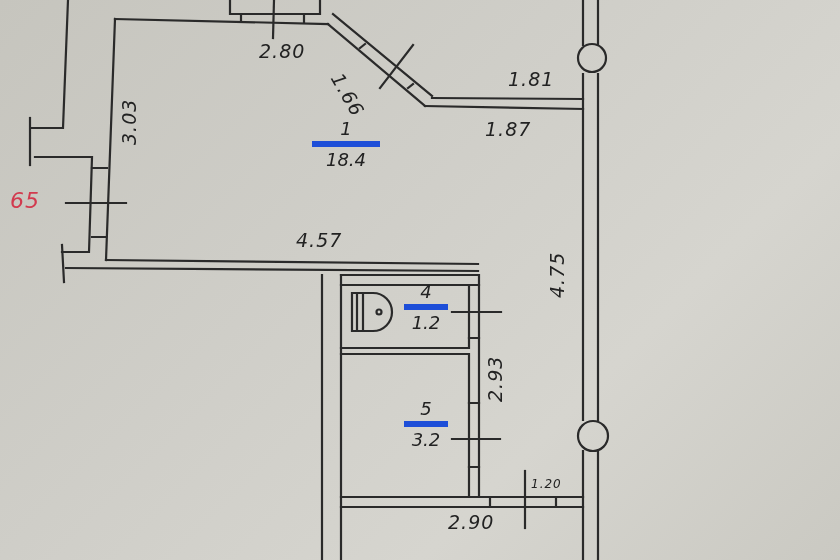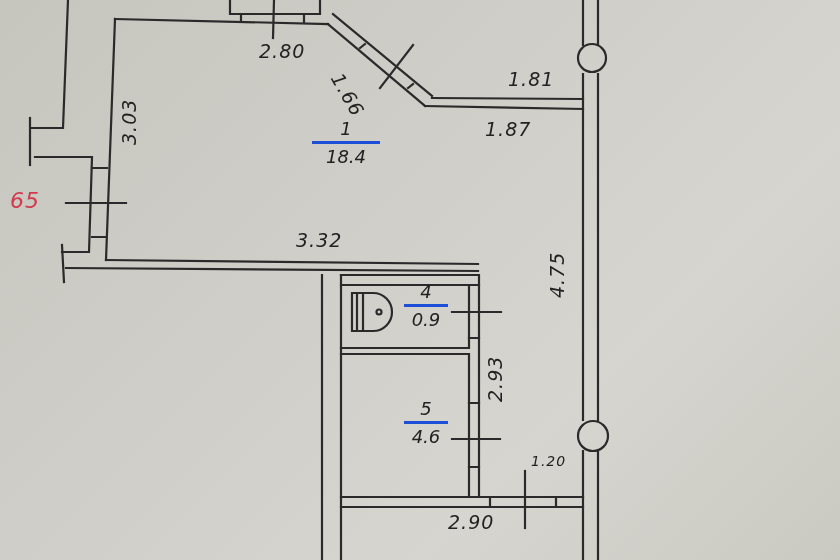--- a/index.html
+++ b/index.html
@@ -22,21 +22,21 @@
     font-size: 19px;
     letter-spacing: 1px;
     white-space: nowrap;
     line-height: 1;
   }
   .room {
     position: absolute; text-align: center;
     color: #222; font-style: italic; font-size: 18px; line-height: 1;
   }
   .room .num { display: block; padding-bottom: 3px; }
-  .room .area { display: block; border-top: 3px solid #1d4ed8; padding-top: 4px; }
+  .room .area { display: block; border-top: 6px solid #1d4ed8; padding-top: 4px; }
   .red { color: #d23a4e; font-size: 22px; }
 </style>
 </head>
 <body>
 
 <div class="paper"></div>
 
 <svg class="plan" width="840" height="560" viewBox="0 0 840 560">
   <g stroke="#2a2a2a" stroke-width="2.2" fill="none" stroke-linecap="square">
 
@@ -89,31 +89,31 @@
     <path d="M490,497 L490,507 M556,497 L556,507"></path>
     <path d="M525,471 L525,528"></path>
   </g>
 </svg>
 
 <div class="lbl" style="left:214px;top:42px;margin-left:45px;">2.80</div>
 <div class="lbl" style="left:344px;top:70px;transform:rotate(60deg);transform-origin:left top;">1.66</div>
 <div class="lbl" style="left:484px;top:70px;margin-left:24px;">1.81</div>
 <div class="lbl" style="left:485px;top:120px;">1.87</div>
 <div class="lbl" style="left:120px;top:145px;transform:rotate(-90deg);transform-origin:left top;">3.03</div>
-<div class="lbl" style="left:296px;top:231px;">3.32</div>
+<div class="lbl" style="left:296px;top:231px;">4.57</div>
 <div class="lbl" style="left:548px;top:298px;transform:rotate(-90deg);transform-origin:left top;">4.75</div>
 <div class="lbl" style="left:486px;top:402px;transform:rotate(-90deg);transform-origin:left top;">2.93</div>
-<div class="lbl" style="left:531px;top:454px;font-size:14px;">1.20</div>
+<div class="lbl" style="left:531px;top:478px;font-size:12px;">1.20</div>
 <div class="lbl" style="left:448px;top:513px;text-align:center;">2.90</div>
 <div class="lbl red" style="left:10px;top:190px;">65</div>
 
 <div class="room" style="left:312px;top:120px;width:68px;">
   <span class="num">1</span>
   <span class="area">18.4</span>
 </div>
 <div class="room" style="left:404px;top:283px;width:44px;">
   <span class="num">4</span>
-  <span class="area">0.9</span>
+  <span class="area">1.2</span>
 </div>
 <div class="room" style="left:404px;top:400px;width:44px;">
   <span class="num">5</span>
-  <span class="area">4.6</span>
+  <span class="area">3.2</span>
 </div>
 
 </body></html>

